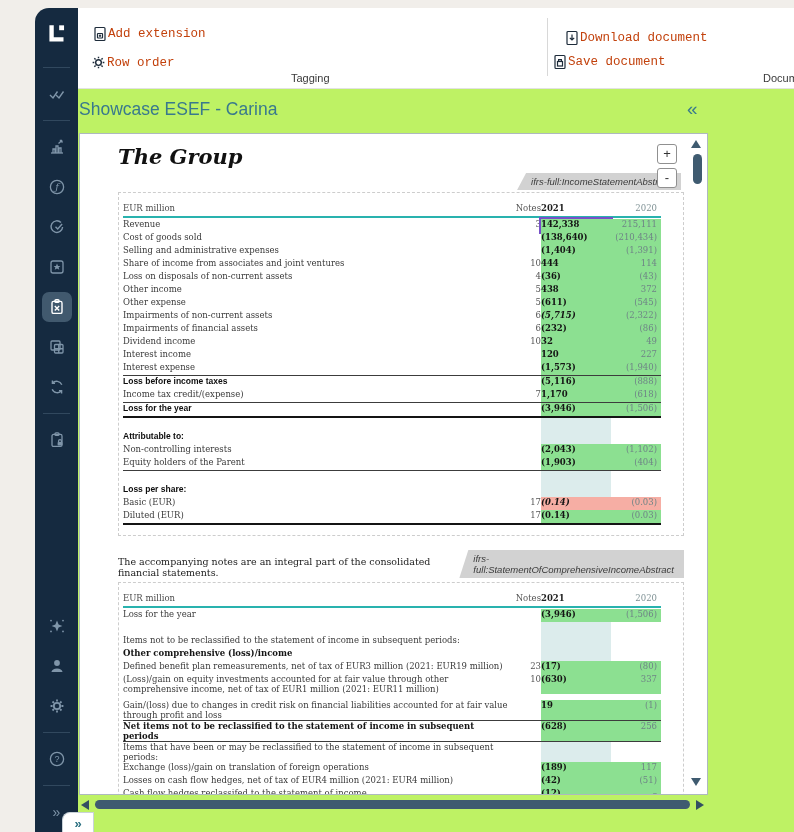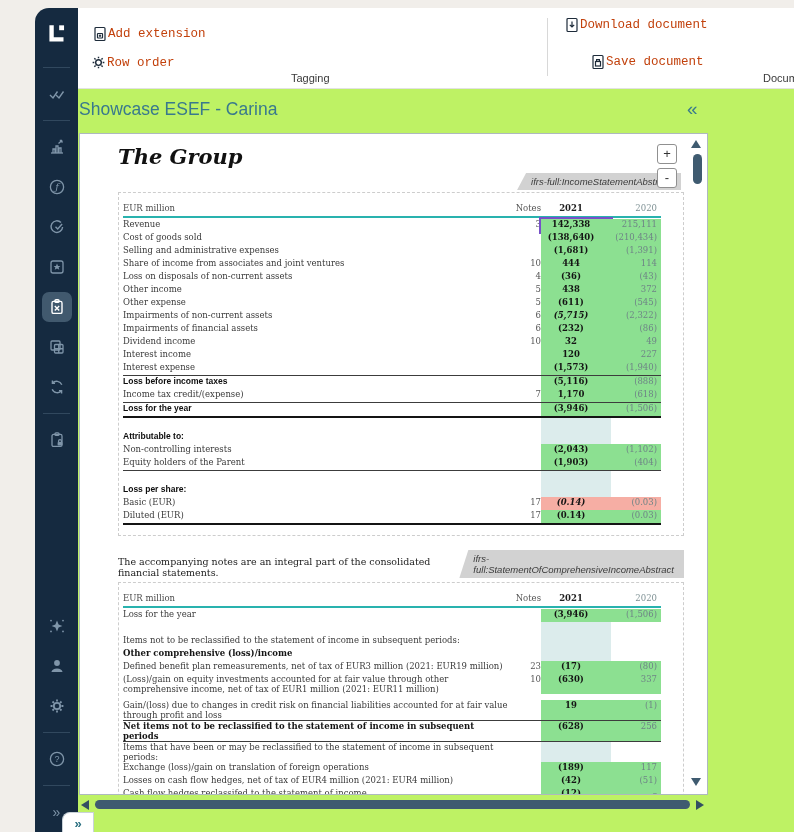--- a/index.html
+++ b/index.html
@@ -38,21 +38,21 @@
   .chip{background:#d2d2d2;color:#3c3c3c;font:italic 9.5px "Liberation Sans",sans-serif;
         padding:3px 10px 3px 14px;clip-path:polygon(9px 0,100% 0,100% 100%,0 100%);}
   .fin-table{border:1px dashed #cdcdcd;padding:10px 22px 10px 4px;}
   .ft-row{display:flex;align-items:stretch;min-height:13px;line-height:13px;}
   .ft-head{line-height:15px;border-bottom:2px solid #29b2ae;margin-bottom:1px;}
   .ft-label{flex:1;font:8.5px "DejaVu Serif",serif;color:#3a3a3a;padding-right:4px;}
   .ft-head .ft-label{color:#4a4a4a;}
   .bsans{font:bold 8.5px "Liberation Sans",sans-serif;color:#0e0e0e;}
   .bserif{font-weight:bold;color:#141414;}
   .ft-note{width:26px;text-align:right;font:8.5px "DejaVu Serif",serif;color:#555;}
-  .ft-v1{width:60px;text-align:center;font:bold 8.5px "DejaVu Serif",serif;color:#141414;padding-right:10px;}
+  .ft-v1{width:60px;text-align:left;font:bold 8.5px "DejaVu Serif",serif;color:#141414;padding-right:10px;}
   .ft-v2{width:46px;text-align:right;font:8.5px "DejaVu Serif",serif;color:#6e8486;padding-right:4px;}
   .head1{color:#1e1e1e;}.head2{font-weight:normal;color:#7d9093;}
   .c-g{background:#8ce091;}.c-r{background:#f6aea4;}.c-t{background:#dcecec;}
   .it{font-style:italic;}
   .sel{outline:2px solid #7650c8;outline-offset:0;}
   .bt{border-top:1px solid #3c3c3c;}.bb{border-bottom:1px solid #3c3c3c;}.bbk{border-bottom:2px solid #141414;}
   .blankrow{height:13px;}
   .mt{margin-top:6px;}
   
   .zoombtn{position:absolute;width:20px;height:20px;background:#fff;border:1px solid #909090;border-radius:3px;
@@ -194,28 +194,28 @@
   </button>
   <button class="tb-btn" style="left:8px;top:44px;">
     <svg width="17" height="17" viewBox="0 0 18 18" stroke="currentColor" fill="none" stroke-width="1.5">
         <circle cx="9" cy="9" r="3"></circle>
         <path d="M9 2.8v1.8M9 13.4v1.8M2.8 9h1.8M13.4 9h1.8M4.6 4.6l1.3 1.3M12.1 12.1l1.3 1.3M13.4 4.6l-1.3 1.3M5.9 12.1l-1.3 1.3"></path>
       </svg>
     <span>Row order</span>
   </button>
   <span class="tb-grouplabel" style="left:213px;">Tagging</span>
   <div class="tb-divider"></div>
-  <button class="tb-btn" style="left:482px;top:7px;justify-content:space-between;">
+  <button class="tb-btn" style="left:482px;top:20px;justify-content:space-between;">
     <svg width="16" height="16" viewBox="0 0 16 16" stroke="currentColor" fill="none" stroke-width="1.2">
         <rect x="3" y="1.5" width="10" height="13" rx="1"></rect>
         <path d="M8 4.5v5.5M5.8 7.8L8 10l2.2-2.2"></path>
       </svg>
     <span>Download document</span>
   </button>
-  <button class="tb-btn" style="left:508px;top:44px;align-items:center;">
+  <button class="tb-btn" style="left:470px;top:44px;align-items:center;">
     <svg width="16" height="16" viewBox="0 0 16 16" stroke="currentColor" fill="none" stroke-width="1.2">
         <rect x="3" y="1.5" width="10" height="13" rx="1"></rect>
         <rect x="5.5" y="7.5" width="5" height="4.5"></rect>
         <path d="M6.6 7.5V5.6h2.8v1.9"></path>
       </svg>
     <span>Save document</span>
   </button>
   <span class="tb-grouplabel" style="left:685px;">Document</span>
 </header>
 
@@ -245,21 +245,21 @@
           </div>
           <div class="ft-row">
             <span class="ft-label">Cost of goods sold</span>
             <span class="ft-note"></span>
             <span class="ft-v1 c-g">(138,640)</span>
             <span class="ft-v2 c-g">(210,434)</span>
           </div>
           <div class="ft-row">
             <span class="ft-label">Selling and administrative expenses</span>
             <span class="ft-note"></span>
-            <span class="ft-v1 c-g">(1,681)</span>
+            <span class="ft-v1 c-g">(1,404)</span>
             <span class="ft-v2 c-g">(1,391)</span>
           </div>
           <div class="ft-row">
             <span class="ft-label">Share of income from associates and joint ventures</span>
             <span class="ft-note">10</span>
             <span class="ft-v1 c-g">444</span>
             <span class="ft-v2 c-g">114</span>
           </div>
           <div class="ft-row">
             <span class="ft-label">Loss on disposals of non-current assets</span>

